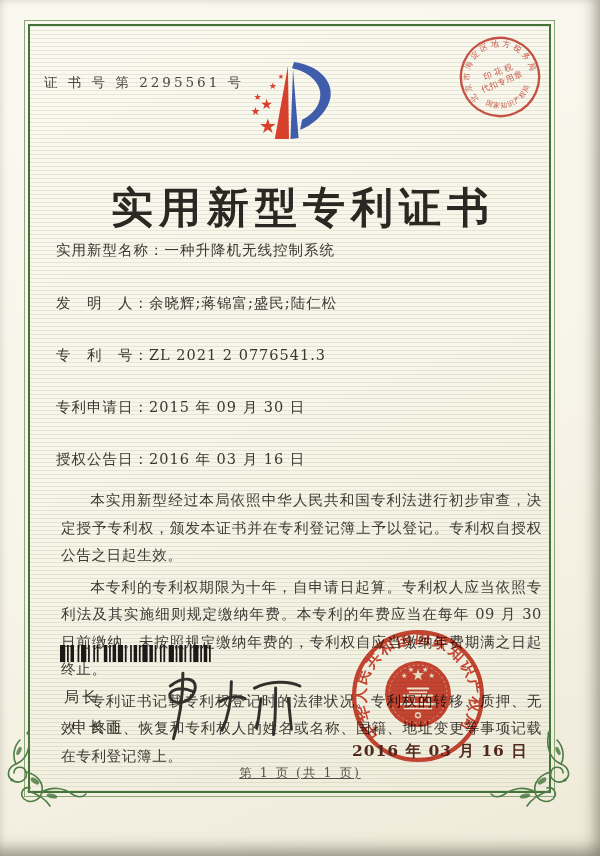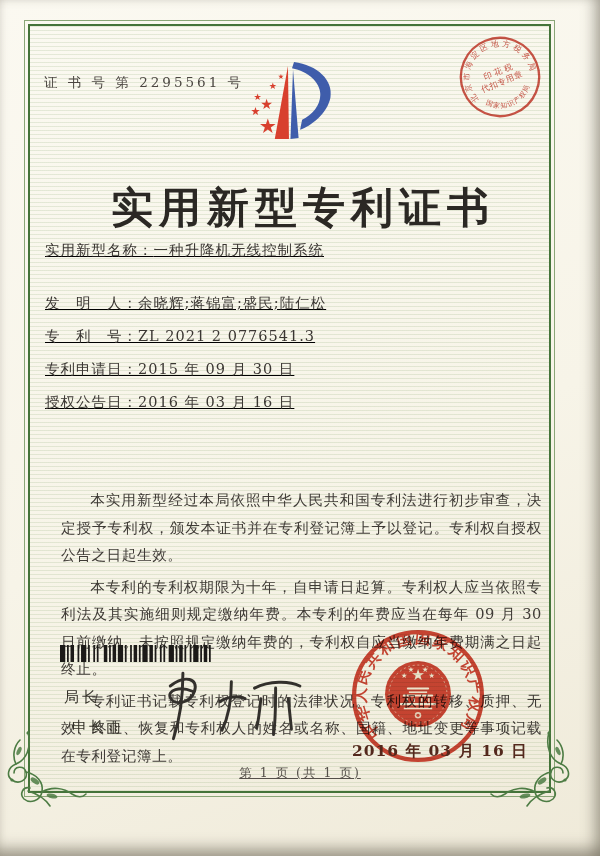--- a/index.html
+++ b/index.html
@@ -21,23 +21,23 @@
   }
   .frame::before{
     content:'';position:absolute;inset:-6px;border:1.5px solid #8aa677;
   }
   .cert-number{position:absolute;left:44px;top:74px;z-index:3;
     font-size:13.5px;letter-spacing:3px;color:#4a4540;}
   .logo{position:absolute;left:246px;top:56px;width:92px;height:86px;z-index:3;}
   .title{position:absolute;left:0;right:0;top:162px;z-index:3;margin:17px;
     text-align:center;font-size:42px;font-weight:600;letter-spacing:6px;
     text-indent:6px;color:#2b2824;line-height:58px;}
-  .fields{position:absolute;left:45px;top:240px;width:500px;z-index:3;text-decoration:underline;}
+  .fields{position:absolute;left:56px;top:240px;width:500px;z-index:3;}
   .field-row{font-size:14.5px;color:#3a3632;letter-spacing:1px;
-    line-height:20px;margin-bottom:13px;white-space:nowrap;}
+    line-height:20px;margin-bottom:32px;white-space:nowrap;}
   .field-row.first{margin-bottom:33px;}
   .paragraphs{position:absolute;left:57px;top:482px;width:489px;z-index:3;
     font-size:14.6px;line-height:27.5px;color:#3e3a35;text-align:justify;
     letter-spacing:.6px;}
   .paragraphs p{margin:4px;text-indent:2em;}
   .barcode{position:absolute;left:60px;top:645px;width:156px;height:17px;z-index:3;}
   .director-title{position:absolute;left:64px;top:688px;z-index:3;
     font-size:15px;letter-spacing:3px;color:#333028;}
   .director-name{position:absolute;left:72px;top:718px;z-index:3;
     font-size:15px;letter-spacing:2px;color:#333028;}

